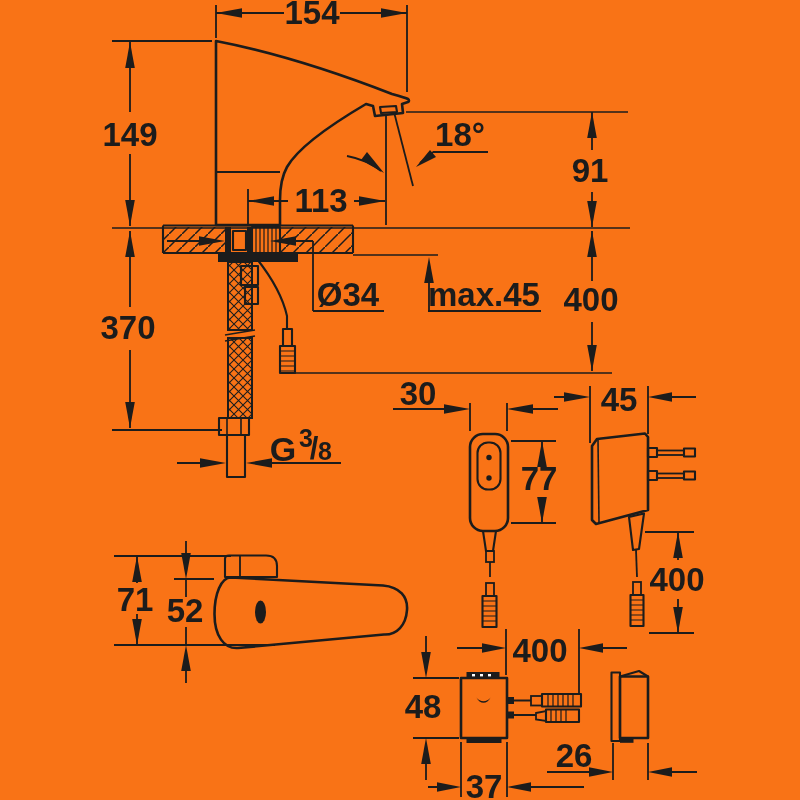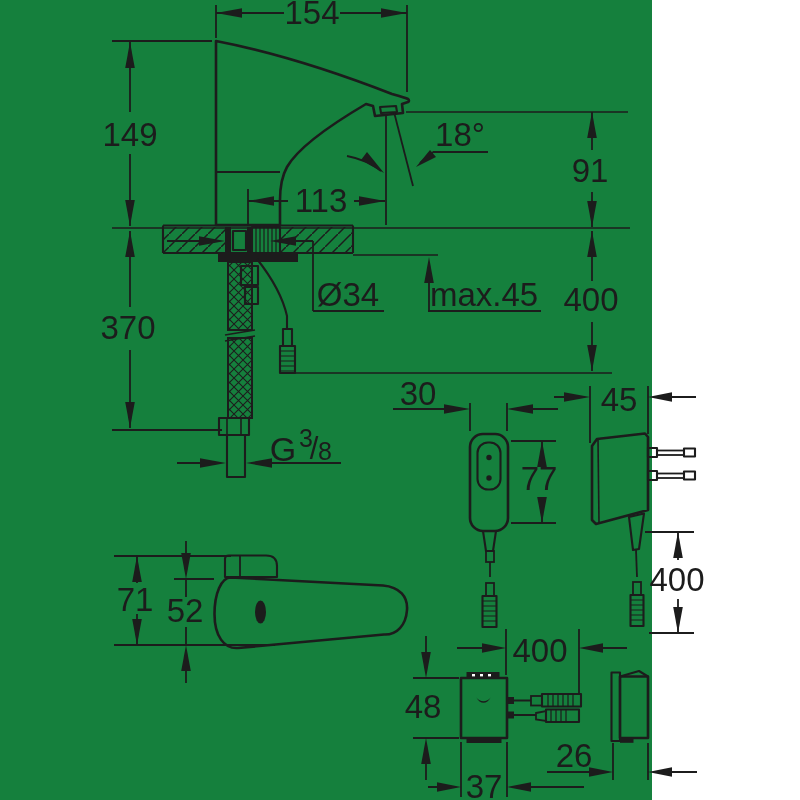--- a/index.html
+++ b/index.html
@@ -1,16 +1,16 @@
 <!DOCTYPE html>
 <html><head>
 <meta charset="utf-8">
 <style>
   html,body{margin:0;padding:0;background:#ffffff;}
-  .stage{width:652px;height:800px;background:#15803d;position:relative;font-family:"Liberation Sans",sans-serif;}
+  .stage{width:800px;height:800px;background:#f97316;position:relative;font-family:"Liberation Sans",sans-serif;font-weight:bold;}
   svg{display:block;}
   svg text{font-family:"Liberation Sans","DejaVu Sans",sans-serif;fill:#1c1c1c;font-size:33px;}
   svg text.small{font-size:25px;}
   svg text.mid{font-size:31px;}
   svg text.big{font-size:34px;}
   .ol{fill:none;stroke:#1c1c1c;stroke-width:2.6;stroke-linejoin:round;stroke-linecap:round;}
   .ol2{fill:none;stroke:#1c1c1c;stroke-width:2.1;stroke-linejoin:round;}
   .thin{fill:none;stroke:#1c1c1c;stroke-width:1.6;}
   .dim{fill:none;stroke:#1c1c1c;stroke-width:1.8;}
   .rib{fill:none;stroke:#1c1c1c;stroke-width:1.2;}

